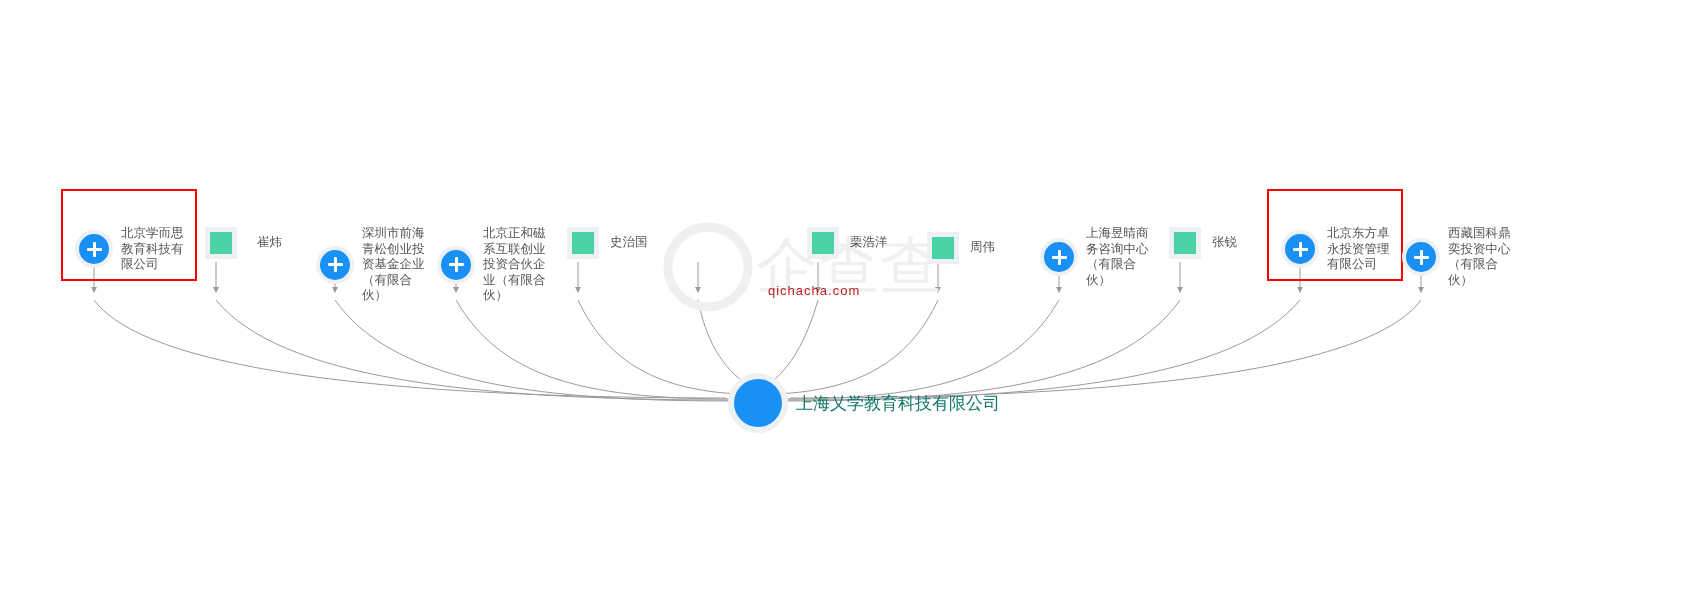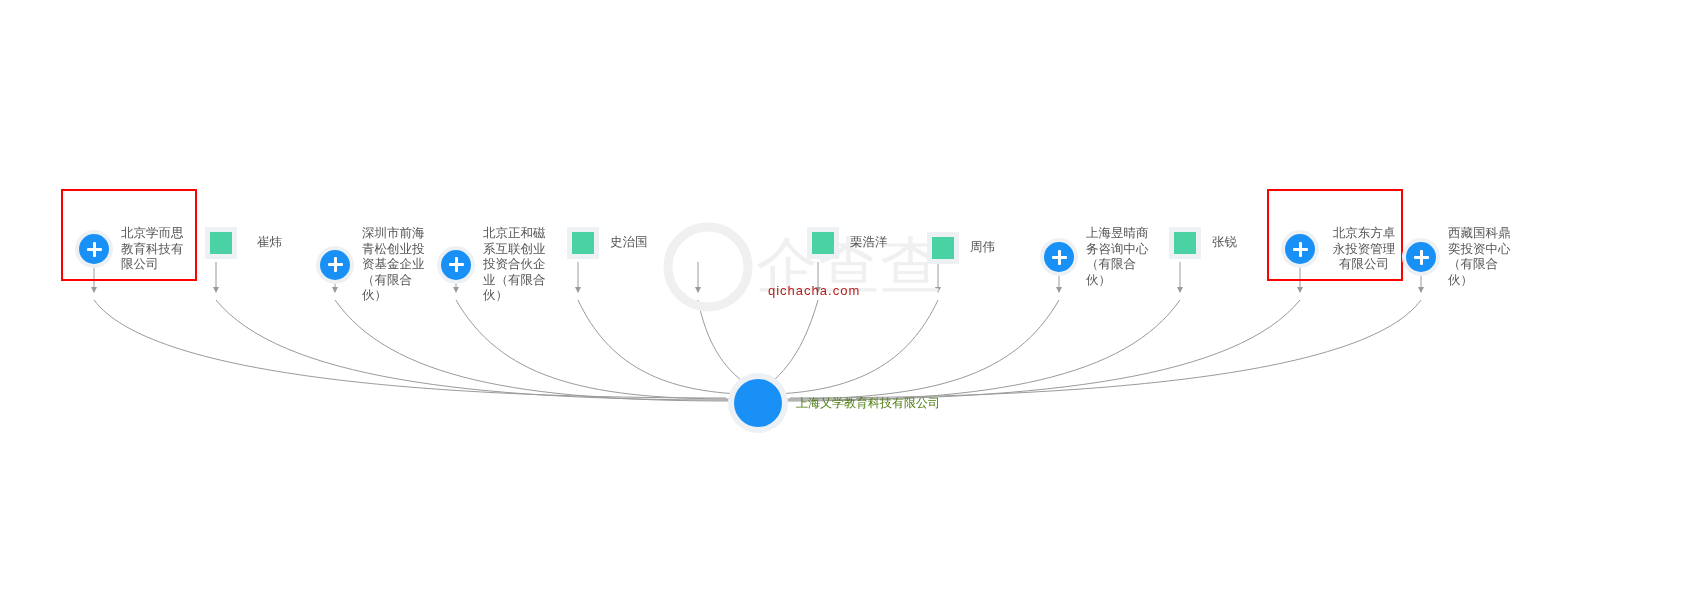--- a/index.html
+++ b/index.html
@@ -137,22 +137,22 @@
   .root-circle {
     width: 48px;
     height: 48px;
     border-radius: 50%;
     background: #1890f6;
     box-shadow: 0 0 0 6px #eef1f4;
     flex: 0 0 48px;
   }
   .root-label {
     margin-left: 14px;
-    font-size: 12px;
-    color: #4d7c0f;
+    font-size: 17px;
+    color: #0f766e;
     white-space: nowrap;
   }
 </style>
 </head>
 <body>
 
 <div id="graph-canvas">
 
   <svg class="edges-layer" viewBox="0 0 1691 613" width="1691" height="613">
     <defs>
@@ -258,21 +258,21 @@
     <span class="node-label">上海昱晴商务咨询中心（有限合伙）</span>
   </div>
 
   <div class="node" style="left:1168px; top:226px;">
     <span class="node-icon-wrap">
         <span class="icon-person"></span>
       </span>
     <span class="node-label single">张锐</span>
   </div>
 
-  <div class="node" style="left:1283px; top:226px;text-align:center;">
+  <div class="node" style="left:1283px; top:226px;">
     <span class="node-icon-wrap">
         <span class="icon-company"></span>
       </span>
     <span class="node-label">北京东方卓永投资管理有限公司</span>
   </div>
 
   <div class="node" style="left:1404px; top:226px;">
     <span class="node-icon-wrap">
         <span class="icon-company"></span>
       </span>

